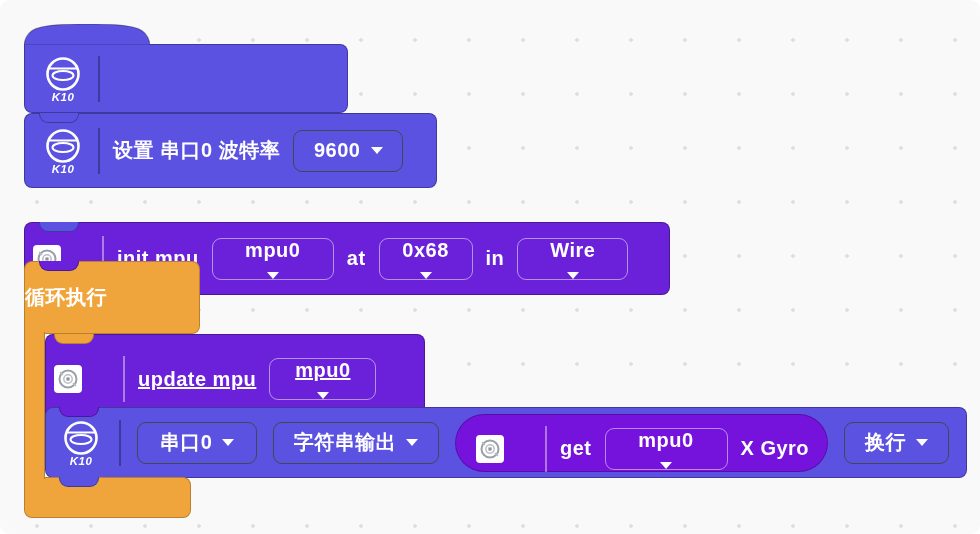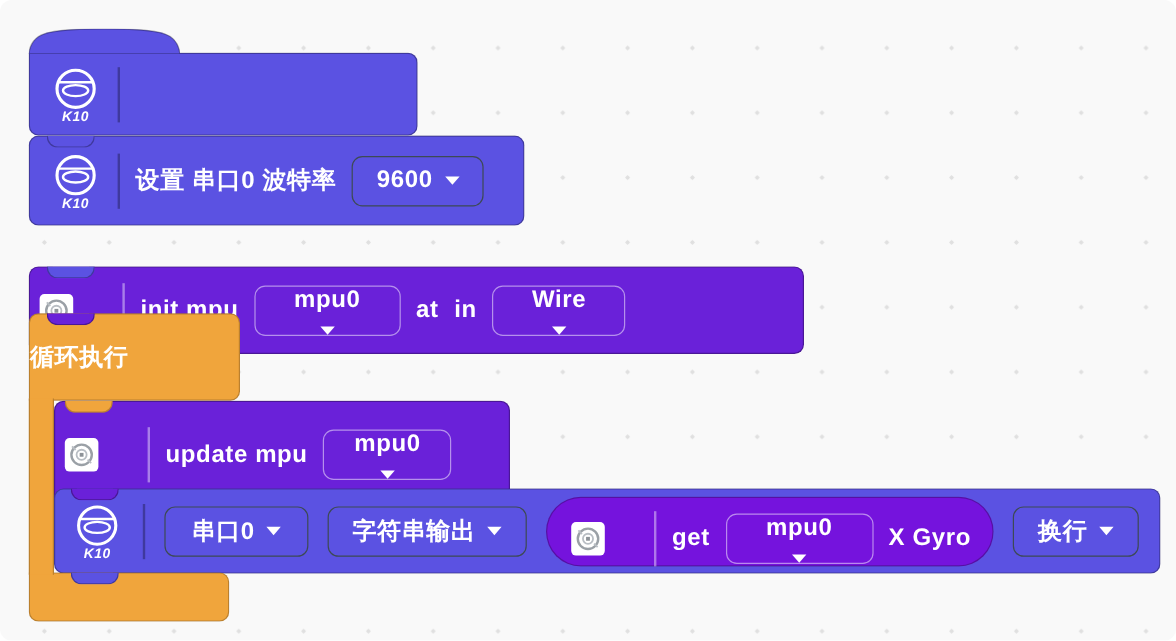--- a/index.html
+++ b/index.html
@@ -29,21 +29,21 @@
   .purple{background:var(--mpu-purple);}
   .orange{background:var(--loop-orange);border-color:rgba(0,0,0,0.22);}
   
   .hat-svg{position:absolute;left:24px;top:24px;z-index:3;}
   .b-start{left:24px;top:44px;width:324px;height:69px;padding-left:16px;border-top-left-radius:0;z-index:2;}
   .b-serial-setup{left:24px;top:113px;width:413px;height:75px;padding-left:16px;gap:13px;}
   .b-init-mpu{left:24px;top:188px;width:646px;height:73px;padding-left:8px;gap:13px;margin-top:34px;}
   .b-loop-head{left:24px;top:261px;width:176px;height:73px;border-bottom-left-radius:0;}
   .loop-arm{position:absolute;left:24px;top:332px;width:21px;height:147px;background:var(--loop-orange);
     border-left:1px solid rgba(0,0,0,0.22);border-right:1px solid rgba(0,0,0,0.22);z-index:1;}
-  .b-update{left:45px;top:334px;width:380px;height:90px;padding-left:8px;gap:13px;}
+  .b-update{left:45px;top:334px;width:380px;height:90px;padding-left:8px;gap:13px;text-decoration:underline;}
   .b-print{left:45px;top:407px;width:922px;height:71px;padding-left:13px;gap:16px;}
   .b-loop-foot{left:24px;top:477px;width:167px;height:41px;border-top-left-radius:0;}
   
   .bump{position:absolute;top:-1px;width:40px;height:10px;
     border:1px solid var(--stroke);border-top:none;border-radius:0 0 9px 9px;}
   .bump.blue{background:var(--k10-blue);}
   .bump.purple{background:var(--mpu-purple);}
   .bump.orange{background:var(--loop-orange);border-color:rgba(0,0,0,0.22);}
   
   .k10icon{flex:0 0 auto;width:44px;height:48px;}
@@ -115,20 +115,24 @@
         <line x1="20" y1="19" x2="17" y2="16" stroke="#b9bec4" stroke-width="1.5"></line>
       </svg>
     </span>
     <span class="divider light"></span>
     <span class="label">init mpu</span>
     <span class="dd light w122">
       <span>mpu0</span>
       <i class="arrow"></i>
     </span>
     <span class="label">at</span>
+    <span class="dd light w94">
+      <span>0x68</span>
+      <i class="arrow"></i>
+    </span>
     <span class="label">in</span>
     <span class="dd light w111">
       <span>Wire</span>
       <i class="arrow"></i>
     </span>
   </div>
 
   <div class="block orange b-loop-head">
     <div class="bump purple" style="left:14px"></div>
     <span class="label">循环执行</span>

